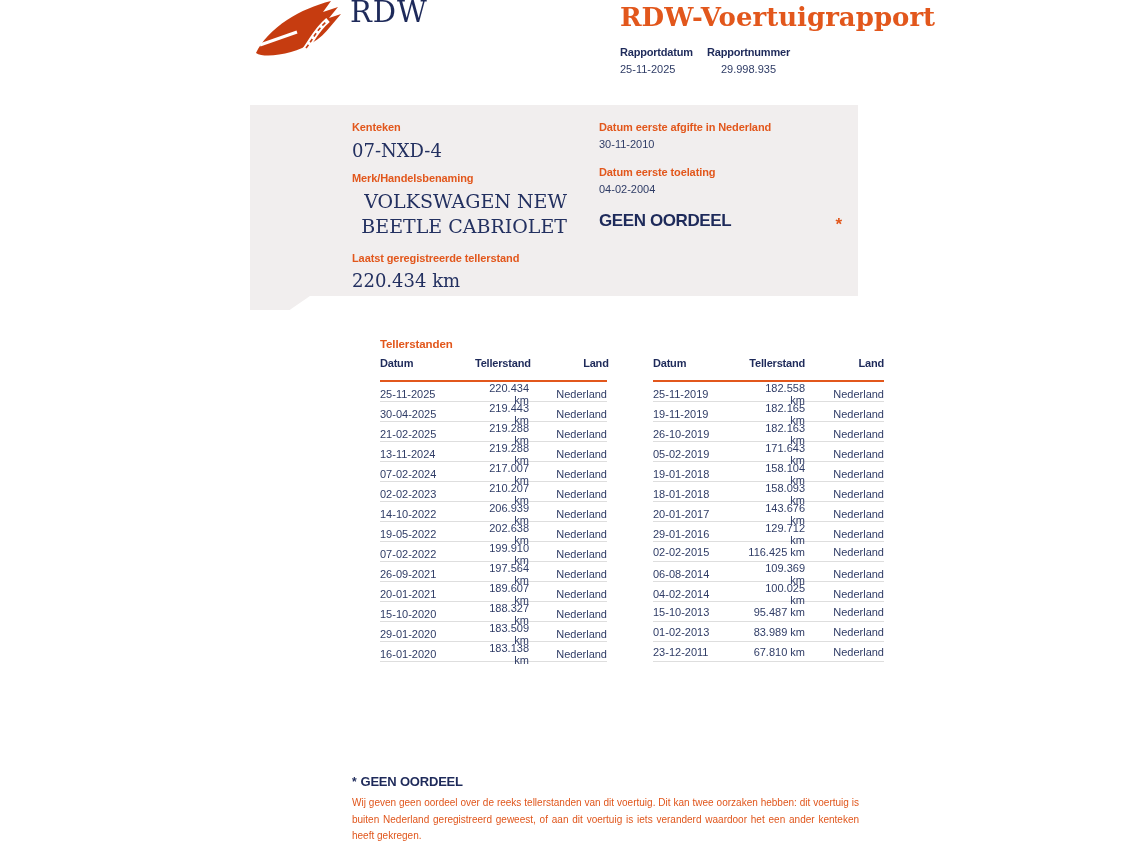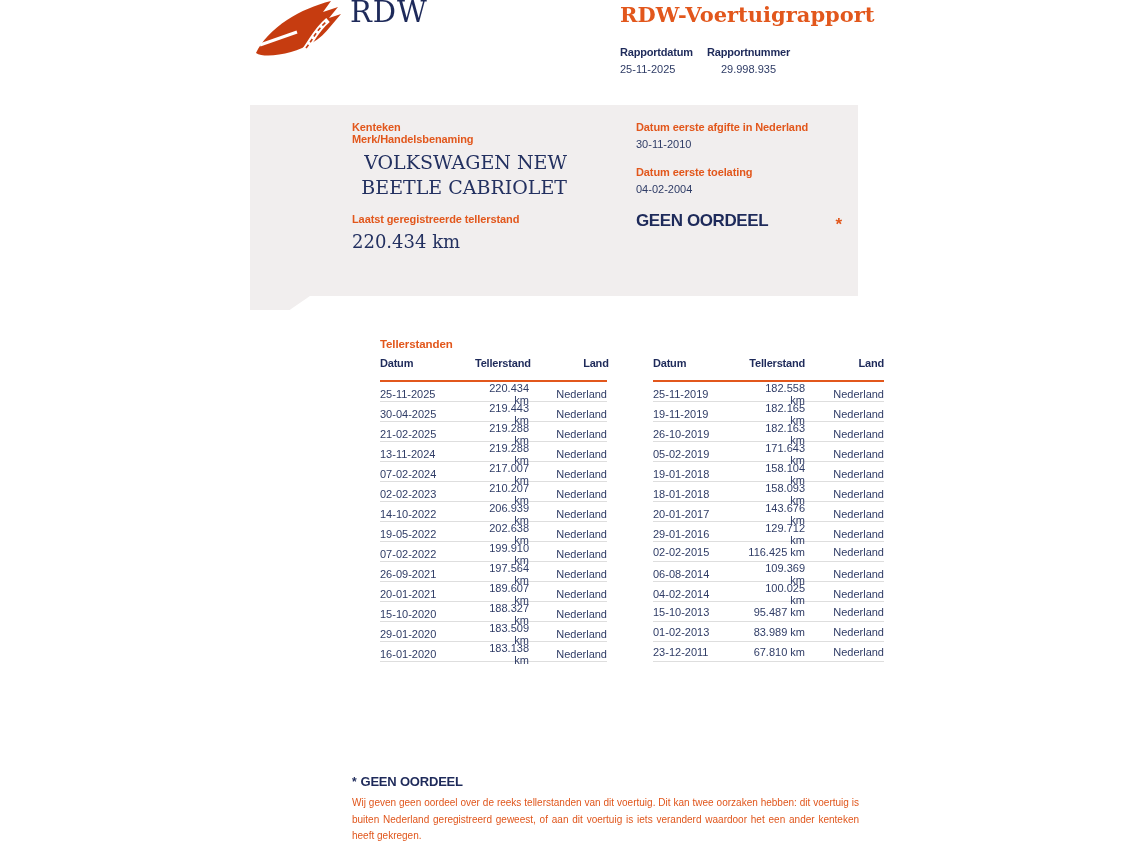--- a/index.html
+++ b/index.html
@@ -9,41 +9,41 @@
   }
   
   .logo { position:absolute; left:253px; top:0; width:90px; height:58px; }
   .wordmark {
     position:absolute; left:350px; top:-5px;
     font-family:"DejaVu Serif", serif; font-size:29px; font-weight:500;
     color:#1e2a5a; letter-spacing:1px;
   }
   .report-title {
     position:absolute; left:620px; top:2px;
-    font-family:"DejaVu Serif", serif; font-size:21px; font-weight:600;
+    font-family:"DejaVu Serif", serif; font-size:26px; font-weight:600;
     color:#e2571c;
   }
   .meta-col { position:absolute; top:46px; }
   .meta-col.c1 { left:620px; }
   .meta-col.c2 { left:707px;text-align:center; }
   .meta-label { font-size:11px; font-weight:bold; color:#1e2a5a; letter-spacing:-0.2px; }
   .meta-value { font-size:11px; color:#2f3c66; margin-top:5px; }
 
   
   .card {
     position:absolute; left:250px; top:105px; width:608px; height:191px;
     background:#f1eeee;
   }
   .card-tail {
     position:absolute; left:250px; top:296px; width:60px; height:14px;
     background:#f1eeee;
     clip-path:polygon(0 0, 100% 0, 66% 100%, 0 100%);
   }
   .card-left  { position:absolute; left:102px; top:16px; width:250px; }
-  .card-right { position:absolute; left:386px; top:16px; width:215px; }
+  .card-right { position:absolute; left:349px; top:16px; width:215px; }
   .olabel { color:#e2571c; font-weight:bold; font-size:11px; letter-spacing:-0.1px; }
   .serif-val { font-family:"DejaVu Serif", serif; color:#233060; }
   .kenteken-val { font-size:18px; margin:7px 0 11px; }
   .merk-val { font-size:19px; line-height:25px; margin:5px 0 13px; width:215px;text-align:right; }
   .teller-val { font-size:18px; margin-top:6px; }
   .nval { font-size:11px; color:#2f3c66; margin:5px 0 16px; }
   .oordeel {
     margin-top:13px; font-size:17px; font-weight:bold; color:#1e2a5a;
     letter-spacing:-0.4px;
   }
@@ -95,20 +95,21 @@
     <div class="meta-value">25-11-2025</div>
   </div>
   <div class="meta-col c2">
     <div class="meta-label">Rapportnummer</div>
     <div class="meta-value">29.998.935</div>
   </div>
 
   <div class="card">
     <div class="card-left">
       <div class="olabel">Kenteken</div>
+      <div class="serif-val kenteken-val">07-NXD-4</div>
       <div class="olabel">Merk/Handelsbenaming</div>
       <div class="serif-val merk-val">VOLKSWAGEN NEW BEETLE CABRIOLET</div>
       <div class="olabel">Laatst geregistreerde tellerstand</div>
       <div class="serif-val teller-val">220.434 km</div>
     </div>
     <div class="card-right">
       <div class="olabel">Datum eerste afgifte in Nederland</div>
       <div class="nval">30-11-2010</div>
       <div class="olabel">Datum eerste toelating</div>
       <div class="nval">04-02-2004</div>

